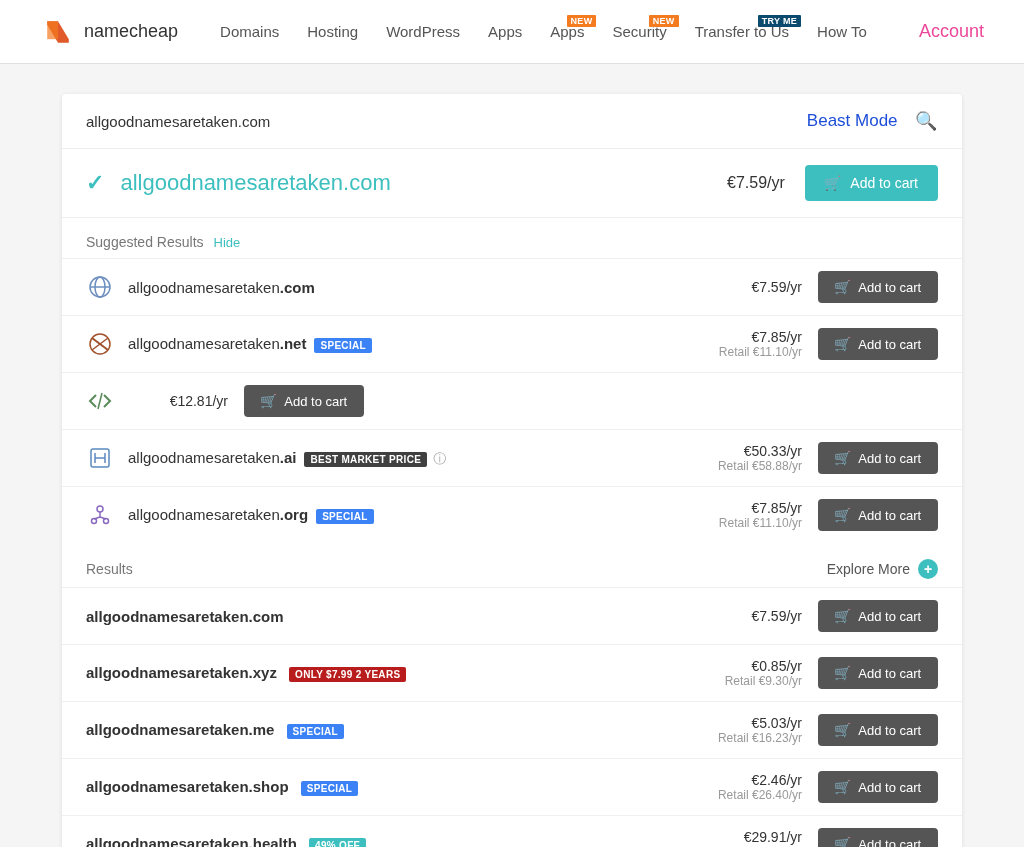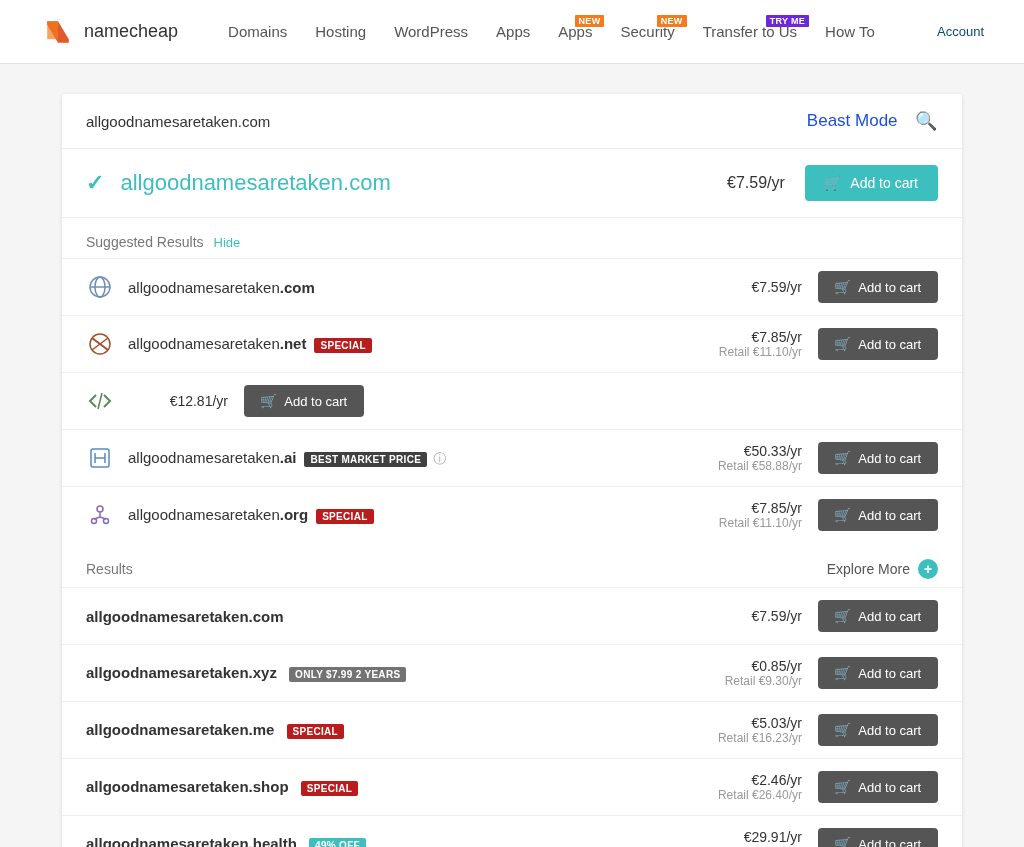--- a/index.html
+++ b/index.html
@@ -13,21 +13,21 @@
       display: flex;
       align-items: center;
       height: 64px;
       position: relative;
       z-index: 10;
     }
     .logo {
       display: flex;
       align-items: center;
       gap: 8px;
-      margin-right: 36px;
+      margin-right: 28px;
       text-decoration: none;
     }
     .logo-icon {
       width: 36px;
       height: 36px;
     }
     .logo-text {
       font-size: 18px;
       color: #333;
       font-weight: 400;
@@ -52,25 +52,25 @@
       right: 2px;
       font-size: 9px;
       font-weight: 700;
       padding: 1px 4px;
       border-radius: 1px;
       color: #fff;
       text-transform: uppercase;
       letter-spacing: 0.3px;
     }
     .badge-orange { background: #f47b20; }
-    .badge-teal { background: #6d28d9; }
+    .badge-teal { background: #0c4a6e; }
     .account-btn {
       margin-left: auto;
-      color: #0c4a6e;
-      font-size: 13px;
+      color: #ec4899;
+      font-size: 18px;
       cursor: pointer;
       text-align: center;
     }
 
     
     .main {
       max-width: 900px;
       margin: 30px auto;
       background: #fff;
       border-radius: 4px;
@@ -212,23 +212,23 @@
     .tag {
       display: inline-block;
       font-size: 10px;
       font-weight: 700;
       padding: 2px 6px;
       border-radius: 2px;
       margin-left: 8px;
       text-transform: uppercase;
       letter-spacing: 0.3px;
     }
-    .tag-special { background: #b91c1c; color: #fff; }
+    .tag-special { background: #3b82f6; color: #fff; }
     .tag-best { background: #404040; color: #fff; font-size: 10px; }
-    .tag-offer { background: #737373; color: #fff; }
+    .tag-offer { background: #b91c1c; color: #fff; }
     .tag-off { background: #3dbfbf; color: #fff; }
     .info-icon {
       color: #aaa;
       margin-left: 6px;
       font-size: 13px;
       cursor: pointer;
     }
     .price-col {
       text-align: right;
       margin-right: 16px;

